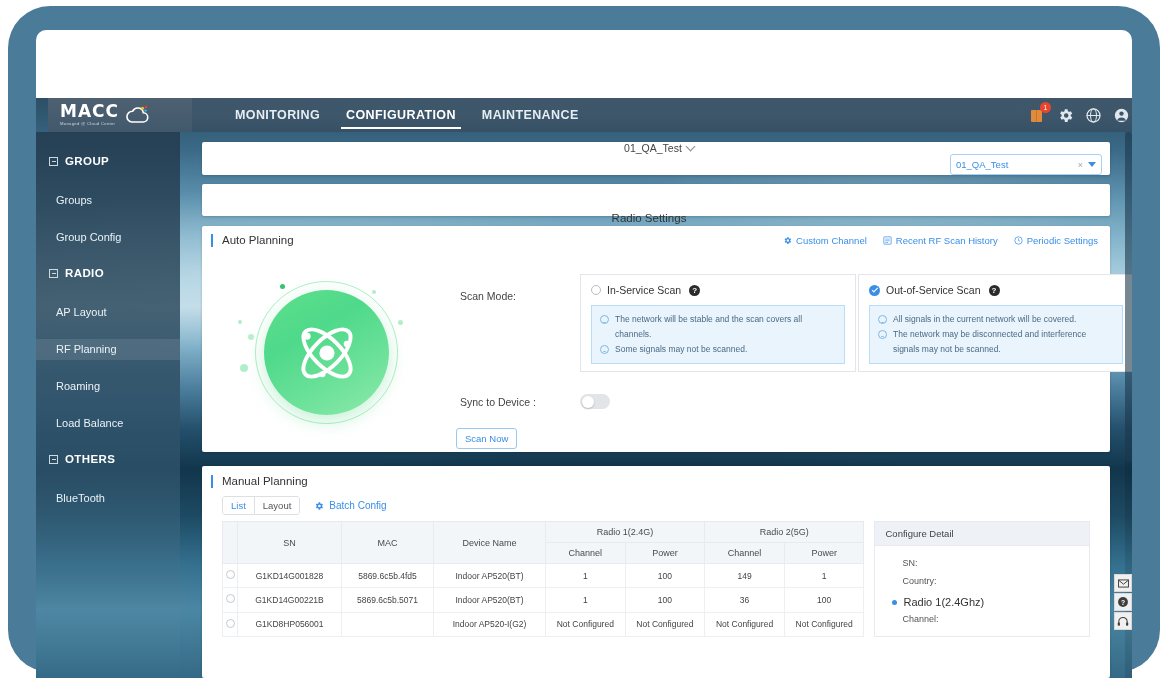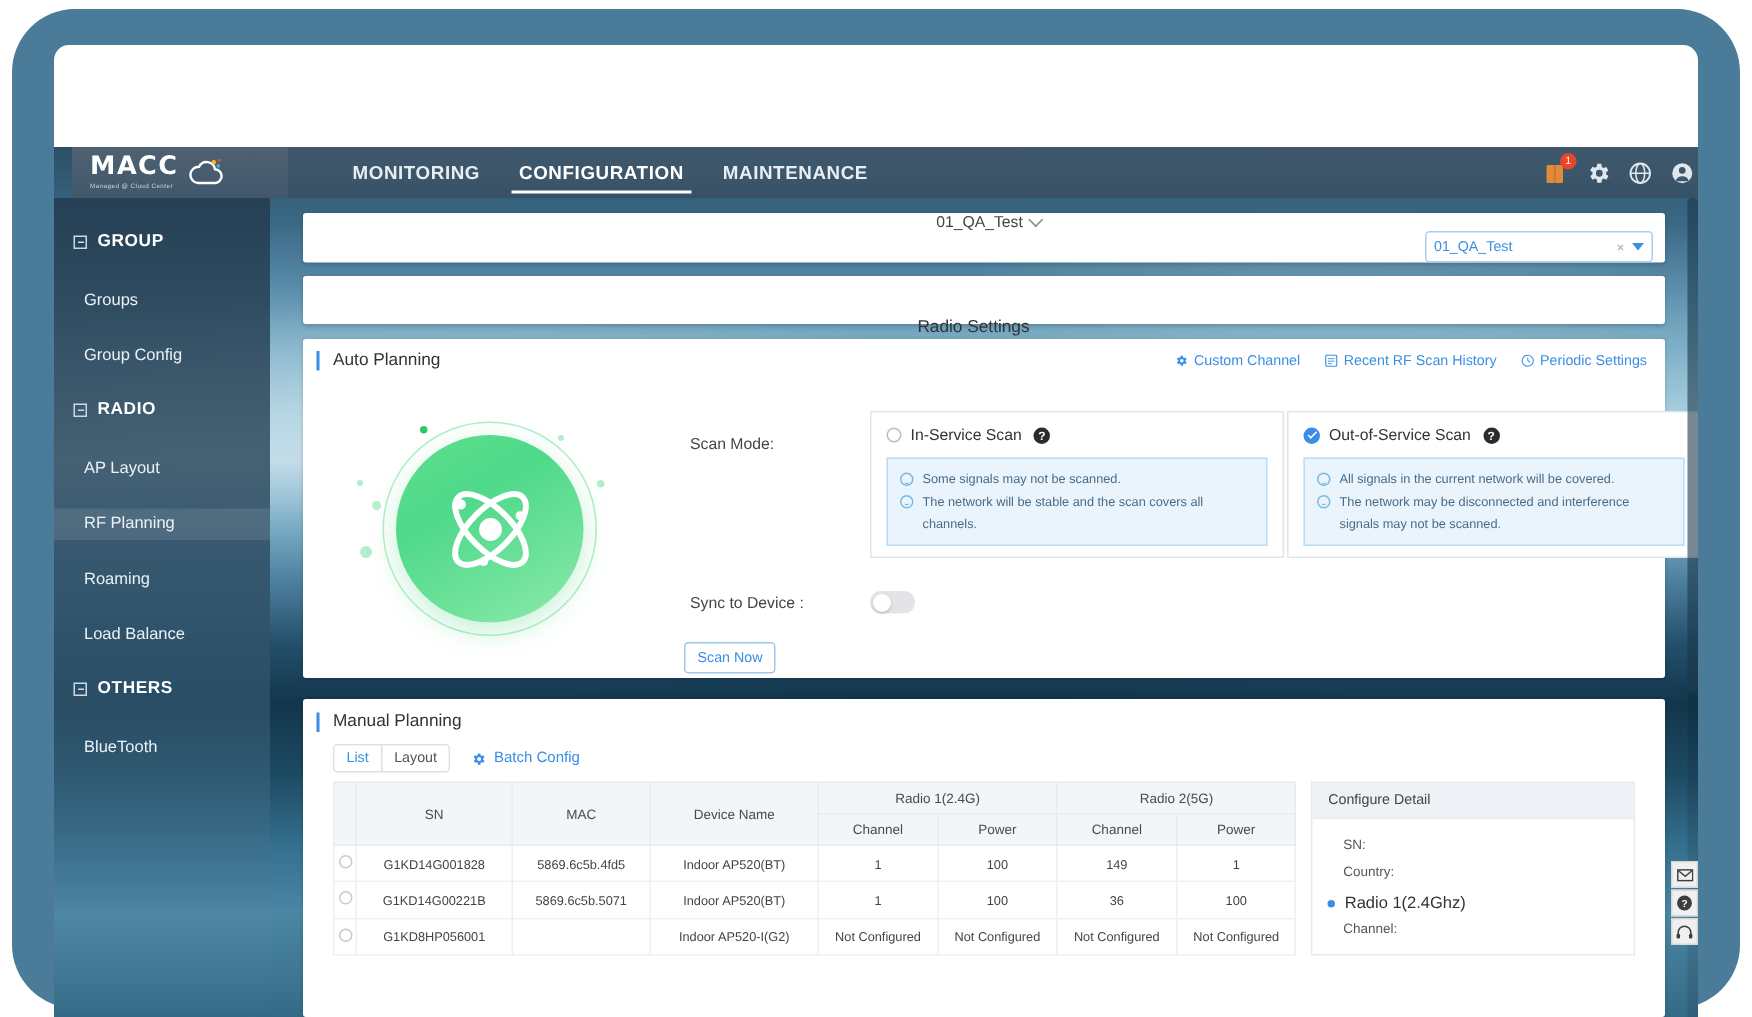--- a/index.html
+++ b/index.html
@@ -304,21 +304,21 @@
     width: 9px; height: 9px; border-radius: 50%;
     border: 1px solid #c4cad0; display: inline-block; cursor: pointer;
   }
   .detail {
     width: 228px; margin-left: 10px; border: 1px solid #e7ebef;
   }
   .detail-head {
     background: #eef2f6; border-bottom: 1px solid #e7ebef;
     font-size: 9.5px; color: #444; padding: 6px 10px;
   }
-  .detail-body { padding: 8px 10px; }
+  .detail-body { padding: 8px 17px; }
   .detail-row { font-size: 9px; color: #555; padding: 4px 0 4px 10px; }
   .detail-sec {
     display: flex; align-items: center; gap: 6px;
     font-size: 11px; color: #333; padding: 6px 0 2px 0;
   }
   .bdot { width: 5px; height: 5px; border-radius: 50%; background: #3a8ee6; }
 
   
   .float-col {
     position: absolute; right: 0px; top: 476px; width: 18px; z-index: 30;
@@ -505,25 +505,25 @@
 
             <div class="scan-box a">
               <div class="scan-opt">
                 <span class="radio-o"></span>
                 <span>In-Service Scan</span>
                 <span class="qmark">?</span>
               </div>
               <div class="note-box">
                 <div class="note-line">
                   <span class="smiley"></span>
-                  <span>Some signals may not be scanned.</span>
+                  <span>The network will be stable and the scan covers all channels.</span>
                 </div>
                 <div class="note-line">
                   <span class="smiley"></span>
-                  <span>The network will be stable and the scan covers all channels.</span>
+                  <span>Some signals may not be scanned.</span>
                 </div>
               </div>
             </div>
 
             <div class="scan-box b">
               <div class="scan-opt">
                 <span class="radio-c"></span>
                 <span>Out-of-Service Scan</span>
                 <span class="qmark">?</span>
               </div>

